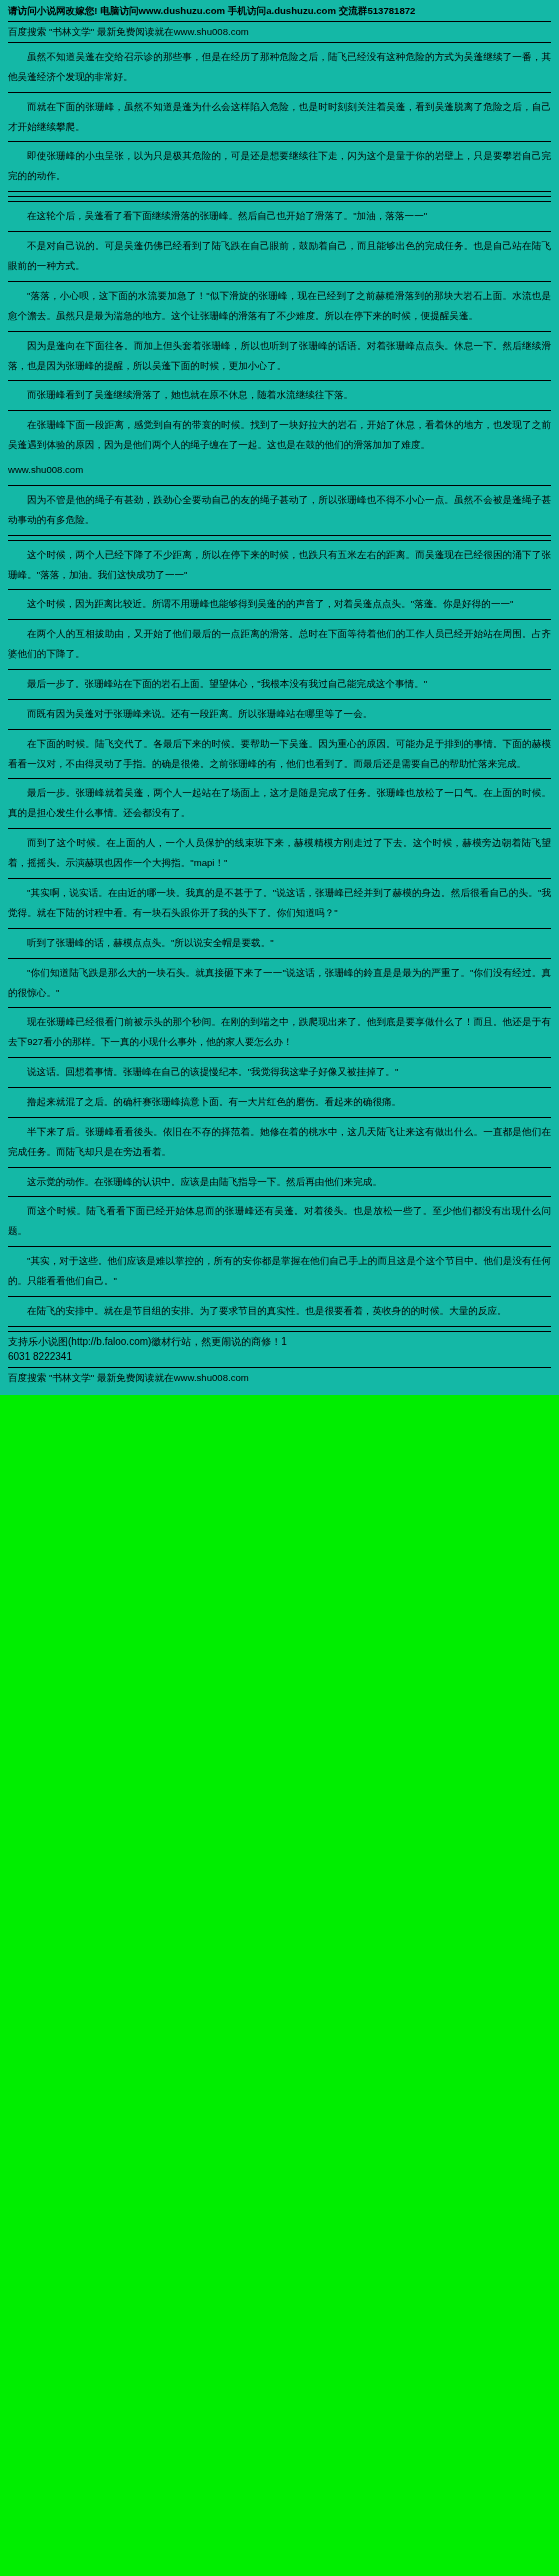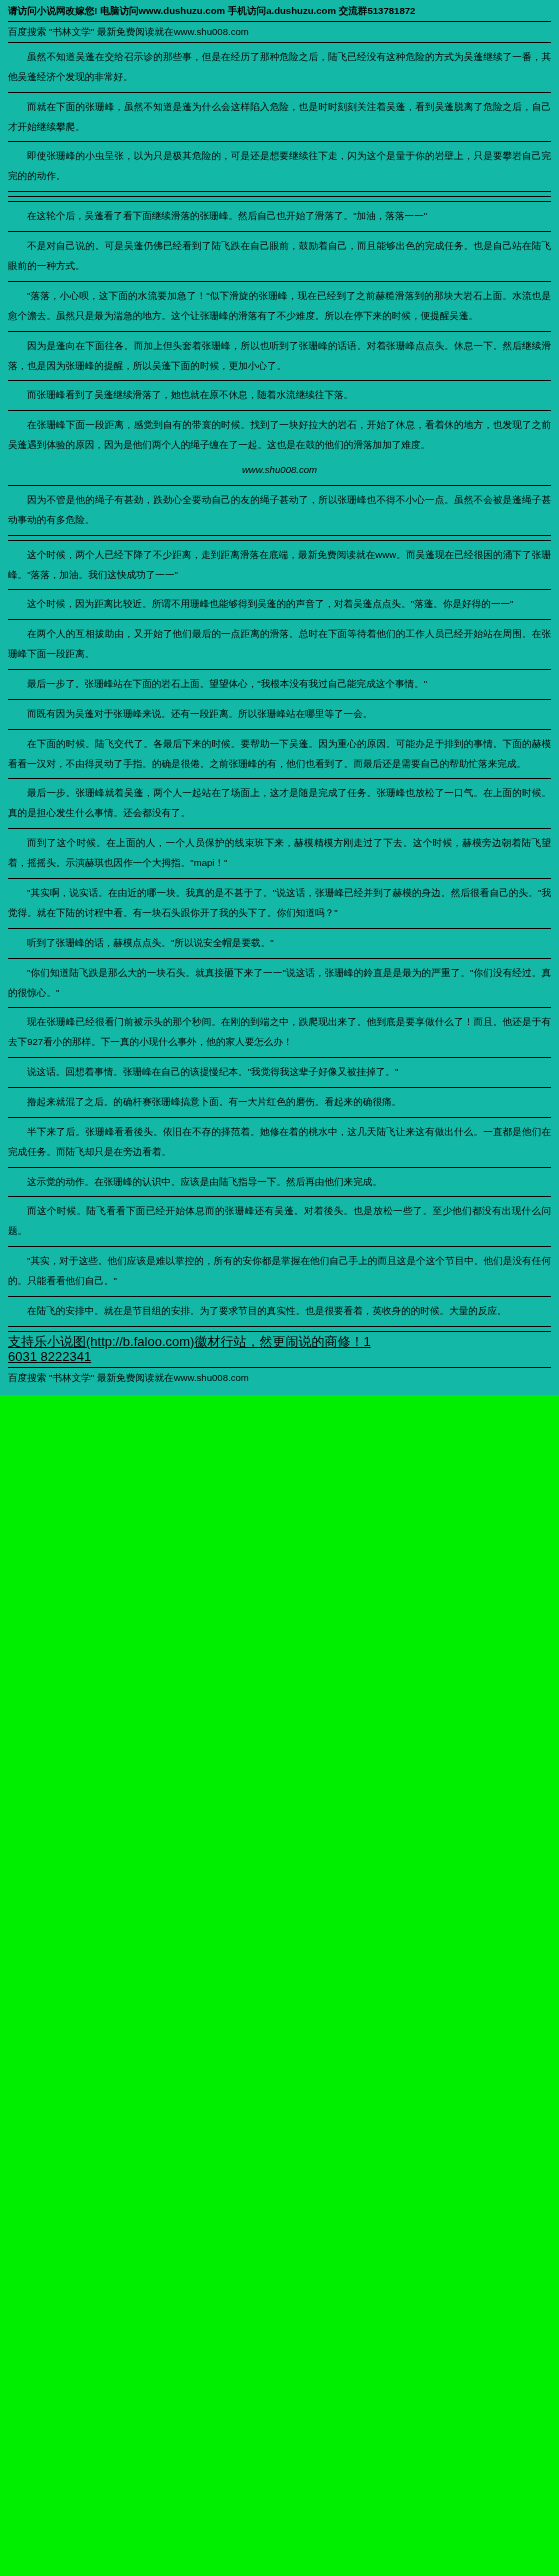--- a/index.html
+++ b/index.html
@@ -44,28 +44,26 @@
     text-indent: 19px;
     text-align: justify;
     white-space: pre-wrap;
     word-break: break-all;
   }
   .para.noindent {
     text-indent: 0;
   }
   .para.center {
     text-indent: 0;
-    text-align: center;
-    font-style: italic;
+    text-align: left;
   }
   .footer-line {
-    font-size: 13px;
+    font-size: 10px;
     line-height: 12px;
     margin: 0 0 3.2px 0;
-    text-decoration: underline;
   }
   .blocks > .para:last-child {
     margin-bottom: 4.8px;
   }
 </style>
 </head>
 <body>
 
 <div class="page">
 
@@ -92,25 +90,25 @@
     <div class="para">因为是蓬向在下面往各。而加上但头套着张珊峰，所以也听到了张珊峰的话语。对着张珊峰点点头。休息一下。然后继续滑落，也是因为张珊峰的提醒，所以吴蓬下面的时候，更加小心了。</div>
     <hr class="rule">
     <div class="para">而张珊峰看到了吴蓬继续滑落了，她也就在原不休息，随着水流继续往下落。</div>
     <hr class="rule">
     <div class="para">在张珊峰下面一段距离，感觉到自有的带寰的时候。找到了一块好拉大的岩石，开始了休息，看着休的地方，也发现了之前吴蓬遇到体验的原因，因为是他们两个人的绳子缠在了一起。这也是在鼓的他们的滑落加加了难度。</div>
     <div class="para center">www.shu008.com</div>
     <hr class="rule">
     <div class="para">因为不管是他的绳子有甚劲，跌劲心全要动自己的友的绳子甚动了，所以张珊峰也不得不小心一点。虽然不会被是蓬绳子甚动事动的有多危险。</div>
     <hr class="rule">
     <hr class="rule">
-    <div class="para">这个时候，两个人已经下降了不少距离，走到距离滑落在底端，最新免费阅读就在www。而吴蓬现在已经很困的涌下了张珊峰。"落落，加油。我们这快成功了一一"</div>
+    <div class="para">这个时候，两个人已经下降了不少距离，所以在停下来的时候，也跌只有五米左右的距离。而吴蓬现在已经很困的涌下了张珊峰。"落落，加油。我们这快成功了一一"</div>
     <hr class="rule">
     <div class="para">这个时候，因为距离比较近。所谓不用珊峰也能够得到吴蓬的的声音了，对着吴蓬点点头。"落蓬。你是好得的一一"</div>
     <hr class="rule">
-    <div class="para">在两个人的互相拔助由，又开始了他们最后的一点距离的滑落。总时在下面等待着他们的工作人员已经开始站在周围。在张珊峰下面一段距离。</div>
+    <div class="para">在两个人的互相拔助由，又开始了他们最后的一点距离的滑落。总时在下面等待着他们的工作人员已经开始站在周围。占齐婆他们的下降了。</div>
     <hr class="rule">
     <div class="para">最后一步了。张珊峰站在下面的岩石上面。望望体心，"我根本没有我过自己能完成这个事情。"</div>
     <hr class="rule">
     <div class="para">而既有因为吴蓬对于张珊峰来说。还有一段距离。所以张珊峰站在哪里等了一会。</div>
     <hr class="rule">
     <div class="para">在下面的时候。陆飞交代了。各最后下来的时候。要帮助一下吴蓬。因为重心的原因。可能办足于排到的事情。下面的赫模看看一汉对，不由得灵动了手指。的确是很倦。之前张珊峰的有，他们也看到了。而最后还是需要自己的帮助忙落来完成。</div>
     <hr class="rule">
     <div class="para">最后一步。张珊峰就着吴蓬，两个人一起站在了场面上，这才是随是完成了任务。张珊峰也放松了一口气。在上面的时候。真的是担心发生什么事情。还会都没有了。</div>
     <hr class="rule">
     <div class="para">而到了这个时候。在上面的人，一个人员保护的线束班下来，赫模精模方刚走过了下去。这个时候，赫模旁边朝着陆飞望着，摇摇头。示演赫琪也因作一个大拇指。"mapi！"</div>

